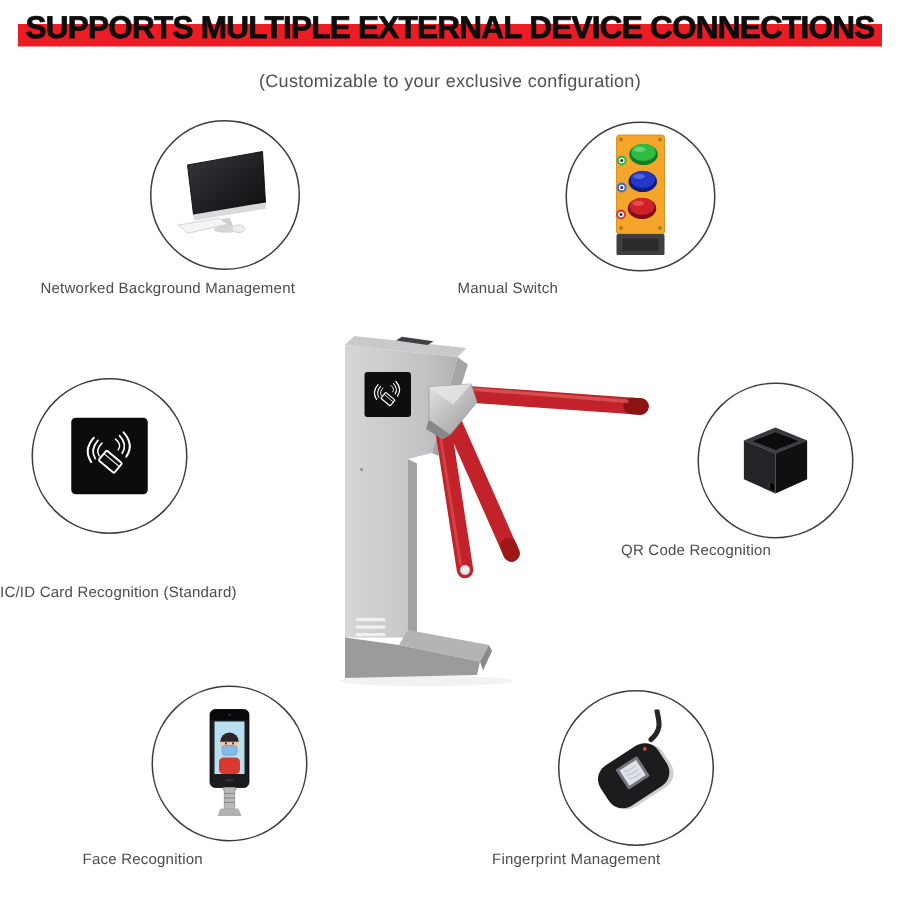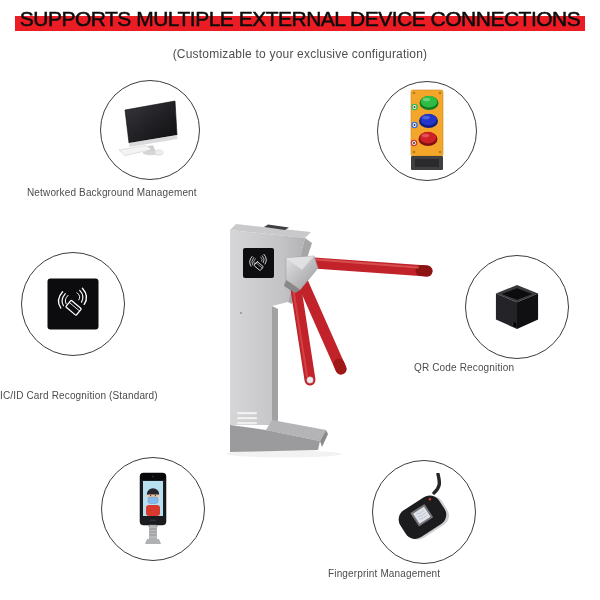--- a/index.html
+++ b/index.html
@@ -4,21 +4,21 @@
 <style>
   html,body { margin:0; padding:0; background:#fff; }
   .stage {
     position:relative; width:600px; height:600px; background:#ffffff;
     font-family:"Liberation Sans", sans-serif; overflow:hidden;
   }
   
   .title-wrap { position:absolute; top:7px; left:0; width:100%; text-align:center; }
   .title {
     position:relative; display:inline-block; margin:0;
-    font-size:21px; font-weight:normal; letter-spacing:-0.5px; color:#0d0d0d;
+    font-size:21px; font-weight:bold; letter-spacing:-0.5px; color:#0d0d0d;
     -webkit-text-stroke:0.5px #0d0d0d;
   }
   .title .band { position:absolute; left:-5px; right:-5px; top:9px; height:15px; background:#ec1c24; }
   .title .txt { position:relative; }
   .subtitle { position:absolute; top:47px; left:0; width:100%; text-align:center;
     font-size:12px; color:#4f4f52; letter-spacing:0.2px; }
   
   .circle {
     position:absolute; border-radius:50%; border:1px solid #3c3c3e; background:#fff;
     display:flex; align-items:center; justify-content:center; box-sizing:border-box;
@@ -89,20 +89,21 @@
       <ellipse cx="22" cy="49.6" rx="8.2" ry="5.8" fill="#cf2127"></ellipse>
       <ellipse cx="19.5" cy="47.6" rx="3.8" ry="1.8" fill="#ee7a74" opacity="0.55"></ellipse>
       <circle cx="8.5" cy="19" r="2.6" fill="#fff" stroke="#2fbb44" stroke-width="1.4"></circle>
         <circle cx="8.5" cy="19" r="1" fill="#333"></circle>
       <circle cx="8.5" cy="37" r="2.6" fill="#fff" stroke="#3a6fd8" stroke-width="1.4"></circle>
         <circle cx="8.5" cy="37" r="1" fill="#333"></circle>
       <circle cx="8" cy="55" r="2.6" fill="#fff" stroke="#d23a35" stroke-width="1.4"></circle>
         <circle cx="8" cy="55" r="1" fill="#333"></circle>
     </svg>
   </div>
+  <div class="label l-switch">Manual Switch</div>
 
   <div class="circle c-ic">
     <svg width="52" height="52" viewBox="0 0 52 52">
       <defs>
         <g id="rfid-waves" stroke="#ffffff" fill="none" stroke-linecap="round">
           <path d="M14,12 Q6,21 12,30" stroke-width="1.5"></path>
           <path d="M17,14 Q11,21 15,27.5" stroke-width="1.3"></path>
           <path d="M20,16 Q15,21 18,25.5" stroke-width="1.1"></path>
           <path d="M36,8 Q44,17 38,26" stroke-width="1.5"></path>
           <path d="M33,10.5 Q39,17 35,23.5" stroke-width="1.3"></path>
@@ -145,20 +146,21 @@
       <rect x="13" y="26" width="10" height="6.5" rx="2.2" fill="#85b9e9" stroke="#6699cc" stroke-width="0.5"></rect>
       <rect x="15" y="48.5" width="6" height="1.4" rx="0.7" fill="#35353b"></rect>
       <rect x="13.5" y="54" width="9" height="2" fill="#a0a1a3"></rect>
       <rect x="14.5" y="54" width="7" height="14" fill="#b9babc" stroke="#8f9092" stroke-width="0.5"></rect>
       <line x1="14.5" y1="58" x2="21.5" y2="58" stroke="#87888a" stroke-width="0.8"></line>
       <line x1="14.5" y1="61" x2="21.5" y2="61" stroke="#87888a" stroke-width="0.8"></line>
       <line x1="14.5" y1="64" x2="21.5" y2="64" stroke="#87888a" stroke-width="0.8"></line>
       <polygon points="12,68 24,68 26,73 10,73" fill="#b0b1b3"></polygon>
     </svg>
   </div>
+  <div class="label l-face">Face Recognition</div>
 
   <div class="circle c-fp">
     <svg width="76" height="78" viewBox="0 0 76 78">
       <path d="M48,20 C56,13 53,7 52,1" stroke="#26262a" stroke-width="3.4" fill="none" stroke-linecap="round"></path>
       <g transform="rotate(-33 37 45)">
         <rect x="16" y="30" width="46" height="32" rx="11" fill="#cfcfd1"></rect>
         <rect x="14" y="28" width="46" height="32" rx="11" fill="#1c1c1f"></rect>
         <rect x="29" y="34" width="17" height="16" rx="1" fill="#75757a"></rect>
         <rect x="31" y="36" width="13" height="12" fill="#dfe3e9"></rect>
         <path d="M33,38 q4,2 9,1 M33,41 q4,2 9,1 M33,44 q4,2 9,1" stroke="#b9c2cc" stroke-width="0.8" fill="none"></path>

